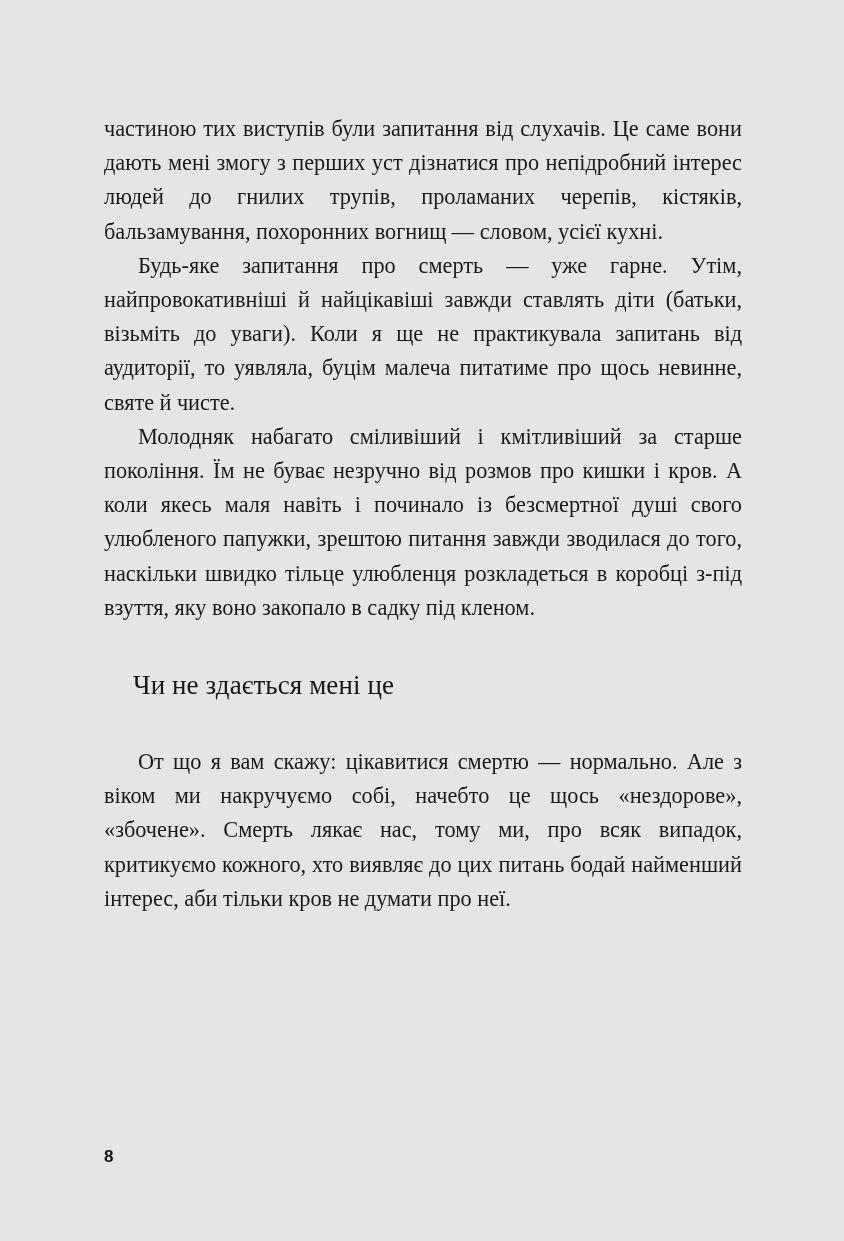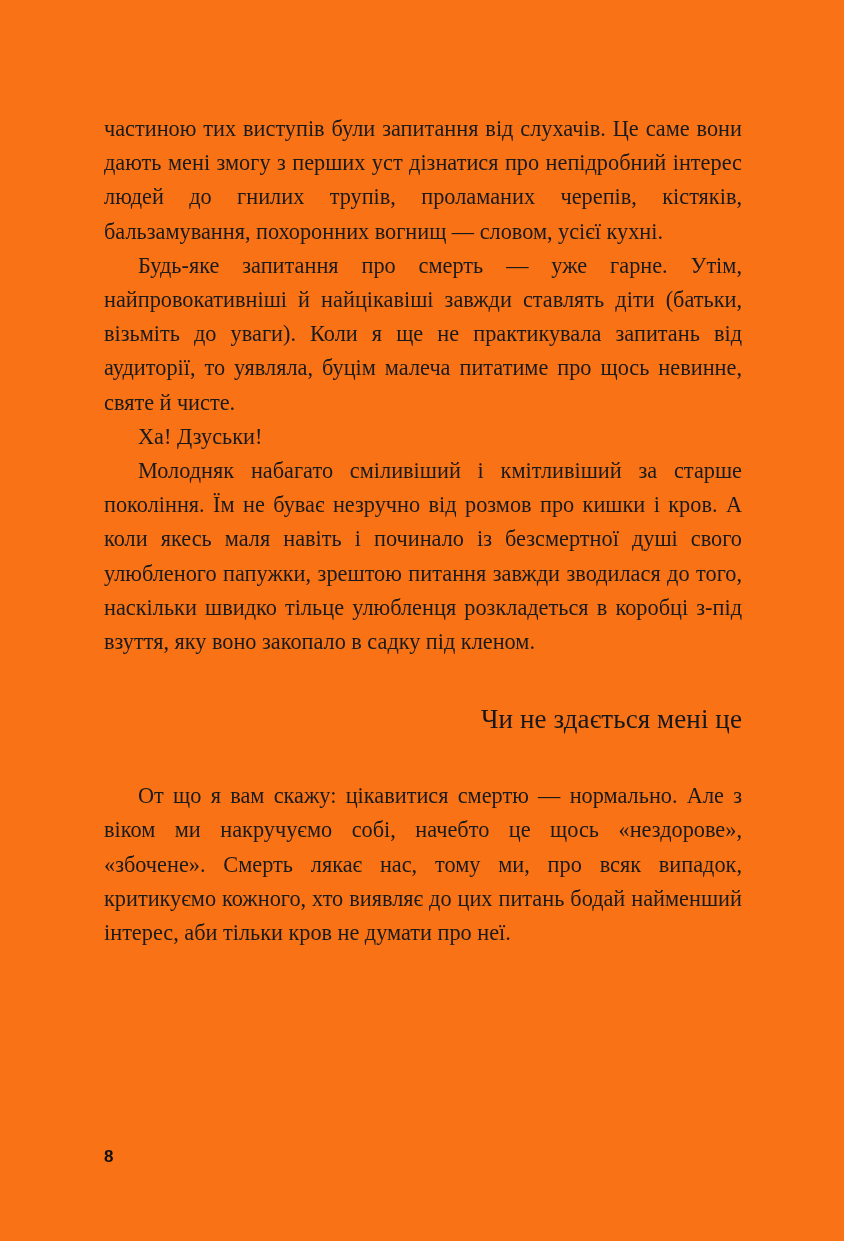--- a/index.html
+++ b/index.html
@@ -10,21 +10,21 @@
   }
   body {
     font-family: "Liberation Serif", "DejaVu Serif", serif;
     color: #1a1a1a;
     -webkit-font-smoothing: antialiased;
   }
   .page {
     position: relative;
     width: 844px;
     height: 1241px;
-    background: #f97316;
+    background: #e5e5e5;
     overflow: hidden;
     box-sizing: border-box;
   }
   .text-column {
     position: absolute;
     left: 104px;
     top: 112px;
     width: 638px;
   }
   .para {
@@ -45,21 +45,21 @@
     text-align-last: left;
   }
   .section-heading {
     margin: 0;
     padding-left: 29px;
     font-family: "Liberation Serif", "DejaVu Serif", serif;
     font-size: 27px;
     line-height: 38px;
     font-weight: 400;
     color: #17171a;
-    text-align: right;
+    text-align: left;
     letter-spacing: 0.1px;
   }
   .spacer-before-heading { height: 41px; }
   .spacer-after-heading  { height: 41px; }
 
   .page-number {
     position: absolute;
     left: 104px;
     top: 1146px;
     font-family: "Liberation Sans", "DejaVu Sans", sans-serif;
@@ -73,21 +73,20 @@
 <body>
 
 <div class="page">
 
   <div class="text-column">
 
     <p class="para no-indent last-line-left">частиною тих виступів були запитання від слухачів. Це саме вони дають мені змогу з перших уст дізнатися про непідробний інтерес людей до гнилих трупів, проламаних черепів, кістяків, бальзамування, похоронних вогнищ — словом, усієї кухні.</p>
 
     <p class="para last-line-left">Будь-яке запитання про смерть — уже гарне. Утім, найпровокативніші й найцікавіші завжди ставлять діти (батьки, візьміть до уваги). Коли я ще не практикувала запитань від аудиторії, то уявляла, буцім малеча питатиме про щось невинне, святе й чисте.</p>
 
-    <p class="para last-line-left">Ха! Дзуськи!</p>
 
     <p class="para last-line-left">Молодняк набагато сміливіший і кмітливіший за старше покоління. Їм не буває незручно від розмов про кишки і кров. А коли якесь маля навіть і починало із безсмертної душі свого улюбленого папужки, зрештою питання завжди зводилася до того, наскільки швидко тільце улюбленця розкладеться в коробці з-під взуття, яку воно закопало в садку під кленом.</p>
 
 
     <div class="spacer-before-heading"></div>
 
     <h2 class="section-heading">
       <span>Чи не здається мені це</span><br>
     </h2>
 

